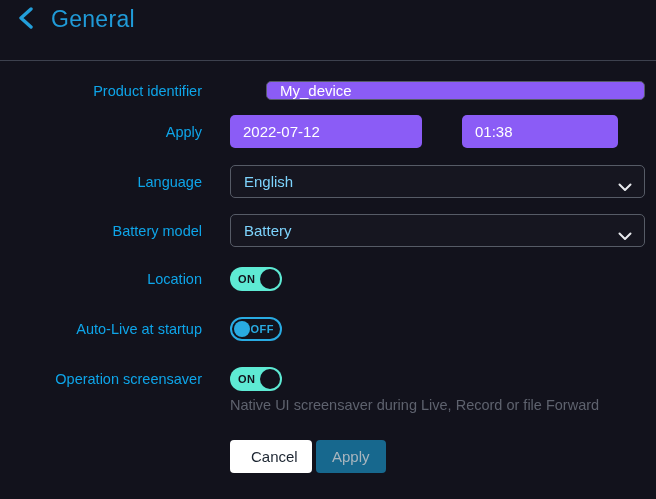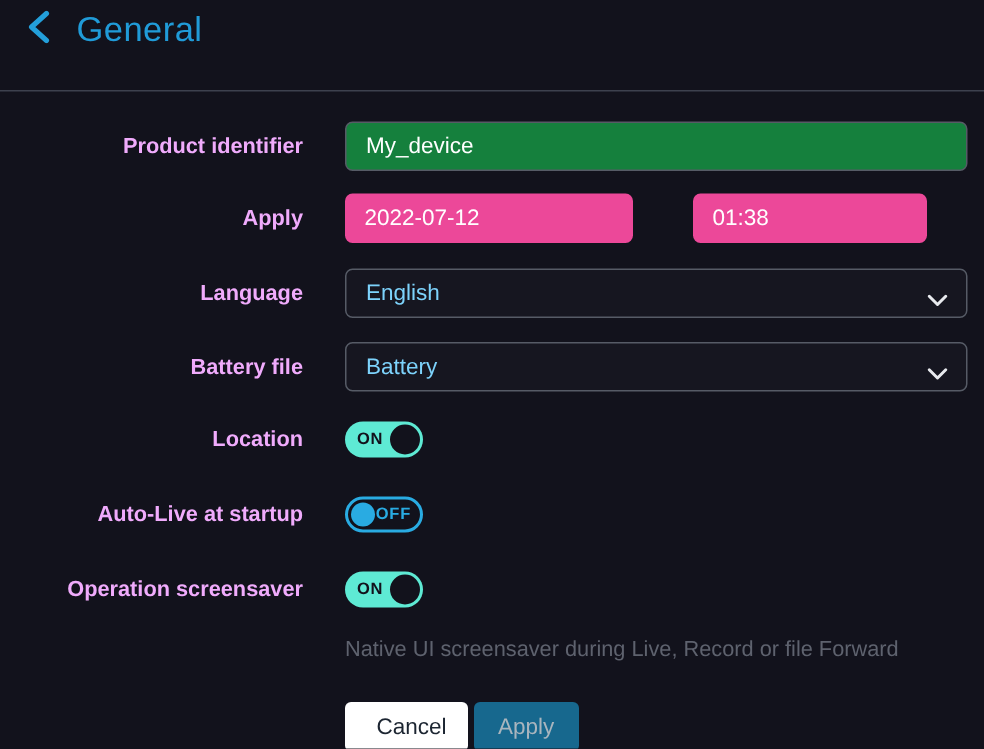--- a/index.html
+++ b/index.html
@@ -29,43 +29,44 @@
     font-size:23px;
     margin-left:13px;
     letter-spacing:0.3px;
   }
   
   .content { padding-right:11px; }
   .row { display:flex; align-items:center; }
   .row-label {
     width:202px; flex-shrink:0;
     text-align:right;
-    color:#f0abfc;
-    font-weight:bold;
+    color:#0ea5e9;
+    font-weight:normal;
     font-size:14.5px;
   }
   .row-control { margin-left:28px; flex:1; display:flex; align-items:center; }
 
   .mt-20{margin-top:20px}.mt-15{margin-top:15px}.mt-17{margin-top:17px}
-  .mt-16{margin-top:16px}.mt-26{margin-top:26px}.mt-10{margin-top:20px}
+  .mt-16{margin-top:16px}.mt-26{margin-top:26px}.mt-10{margin-top:6px}
 
   .text-input {
-    width:100%; height:33px; box-sizing:border-box;
-    background:#15803d;
+    width:100%; height:19px; box-sizing:border-box;
+    background:#8b5cf6;
     border:1px solid #565b66;
     border-radius:5px;
     color:#ffffff;
     font-size:15px;
     padding:0 13px;
     font-family:"Liberation Sans", sans-serif;
     outline:none;
+    margin-left:36px;
   }
   .date-input {
     height:33px; box-sizing:border-box;
-    background:#ec4899;
+    background:#8b5cf6;
     border:none;
     border-radius:5px;
     color:#ffffff;
     font-size:15px;
     padding:0 13px;
     font-family:"Liberation Sans", sans-serif;
     outline:none;
   }
   .date-input.date { width:192px; }
   .date-input.time { width:156px; margin-left:40px; }
@@ -164,21 +165,21 @@
         <span class="chevron">
           <svg width="14" height="9" viewBox="0 0 14 9">
             <polyline points="1.5,1.5 7,7 12.5,1.5" fill="none" stroke="#e8eaee" stroke-width="2" stroke-linecap="round" stroke-linejoin="round"></polyline>
           </svg>
         </span>
       </div>
     </div>
   </div>
 
   <div class="row mt-16">
-    <div class="row-label">Battery file</div>
+    <div class="row-label">Battery model</div>
     <div class="row-control">
       <div class="select">
         <span>Battery</span>
         <span class="chevron">
           <svg width="14" height="9" viewBox="0 0 14 9">
             <polyline points="1.5,1.5 7,7 12.5,1.5" fill="none" stroke="#e8eaee" stroke-width="2" stroke-linecap="round" stroke-linejoin="round"></polyline>
           </svg>
         </span>
       </div>
     </div>

